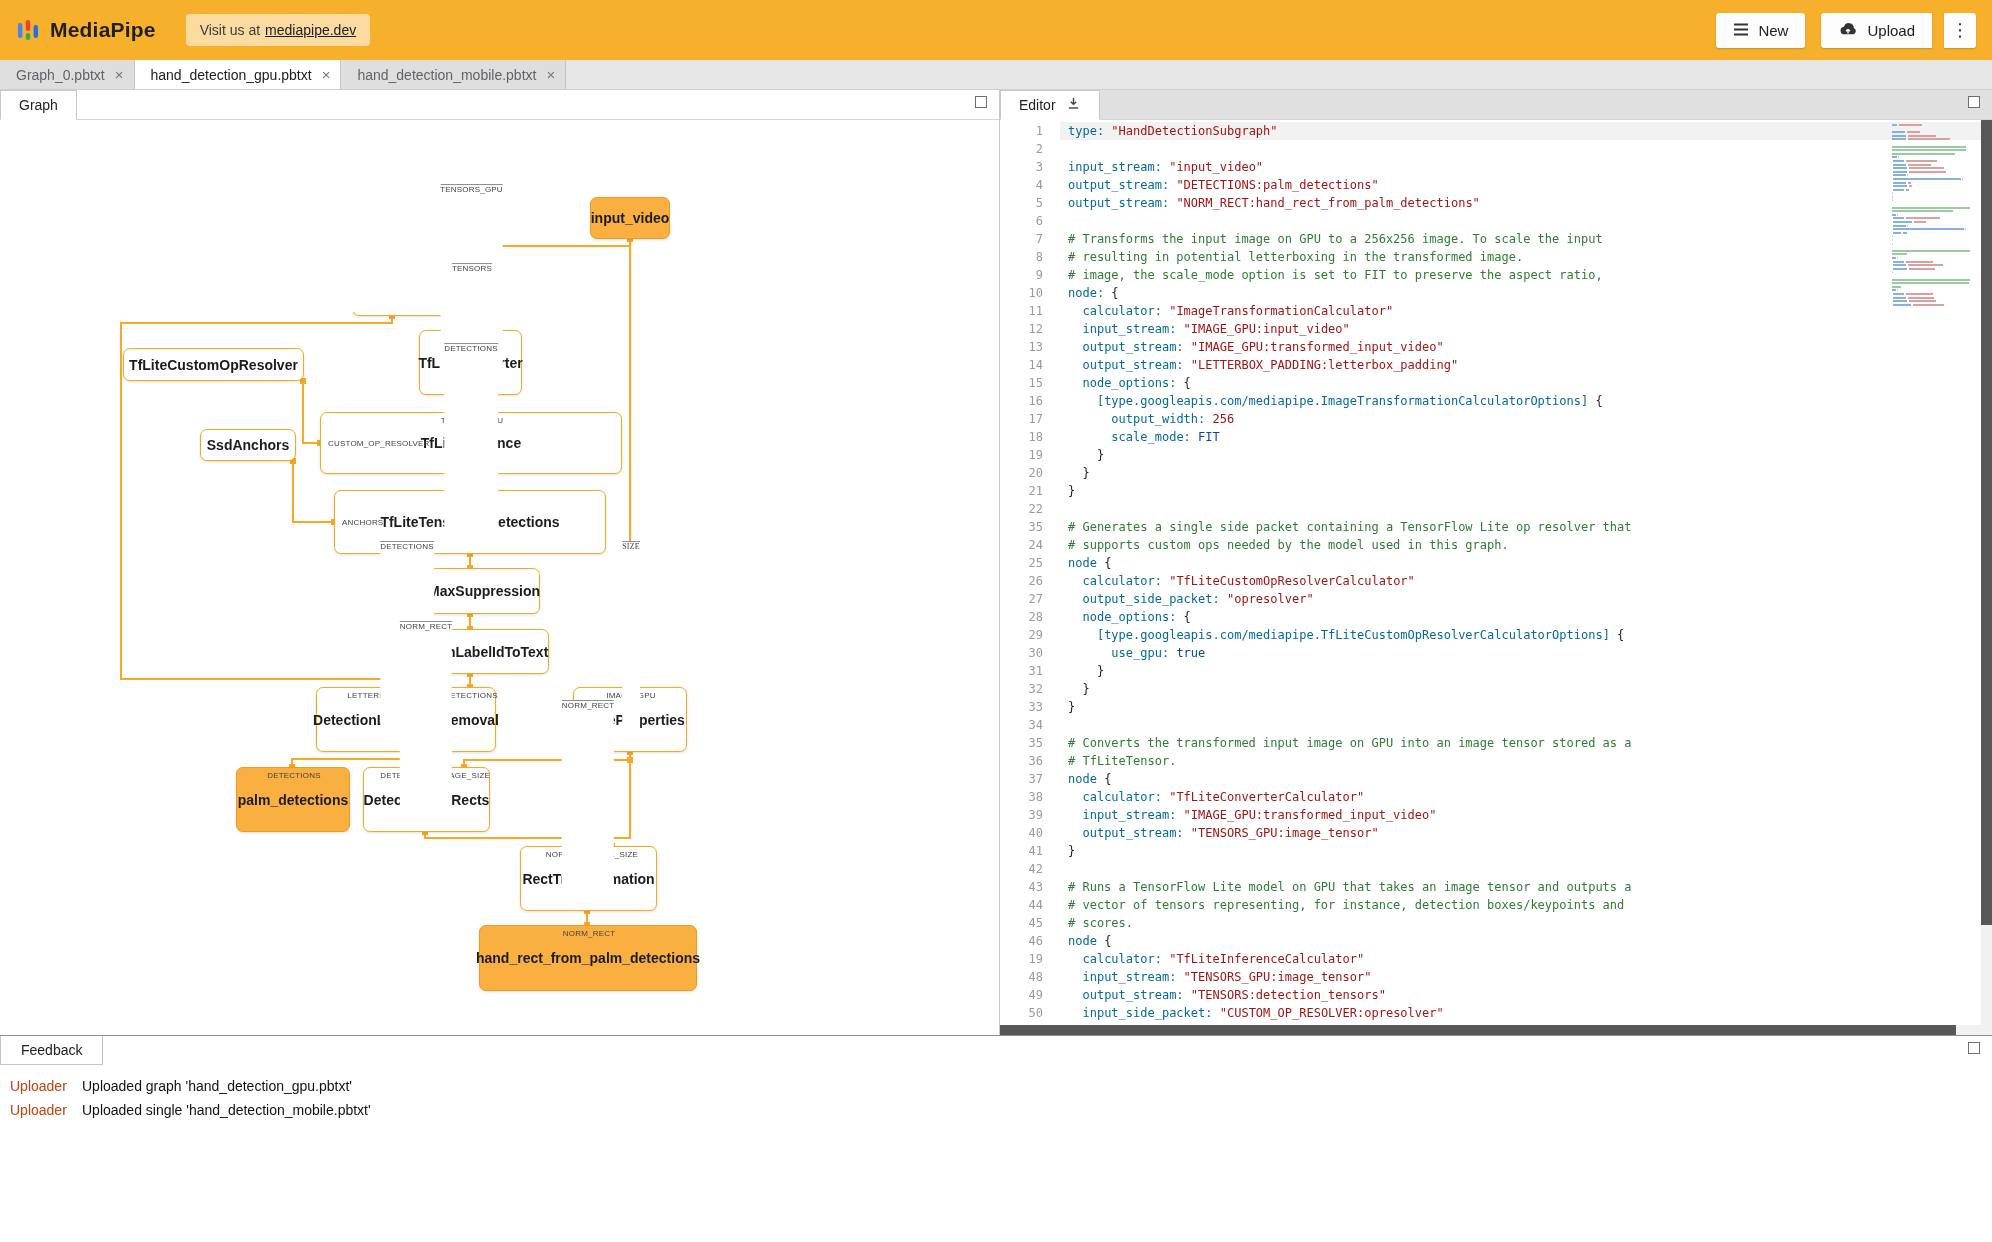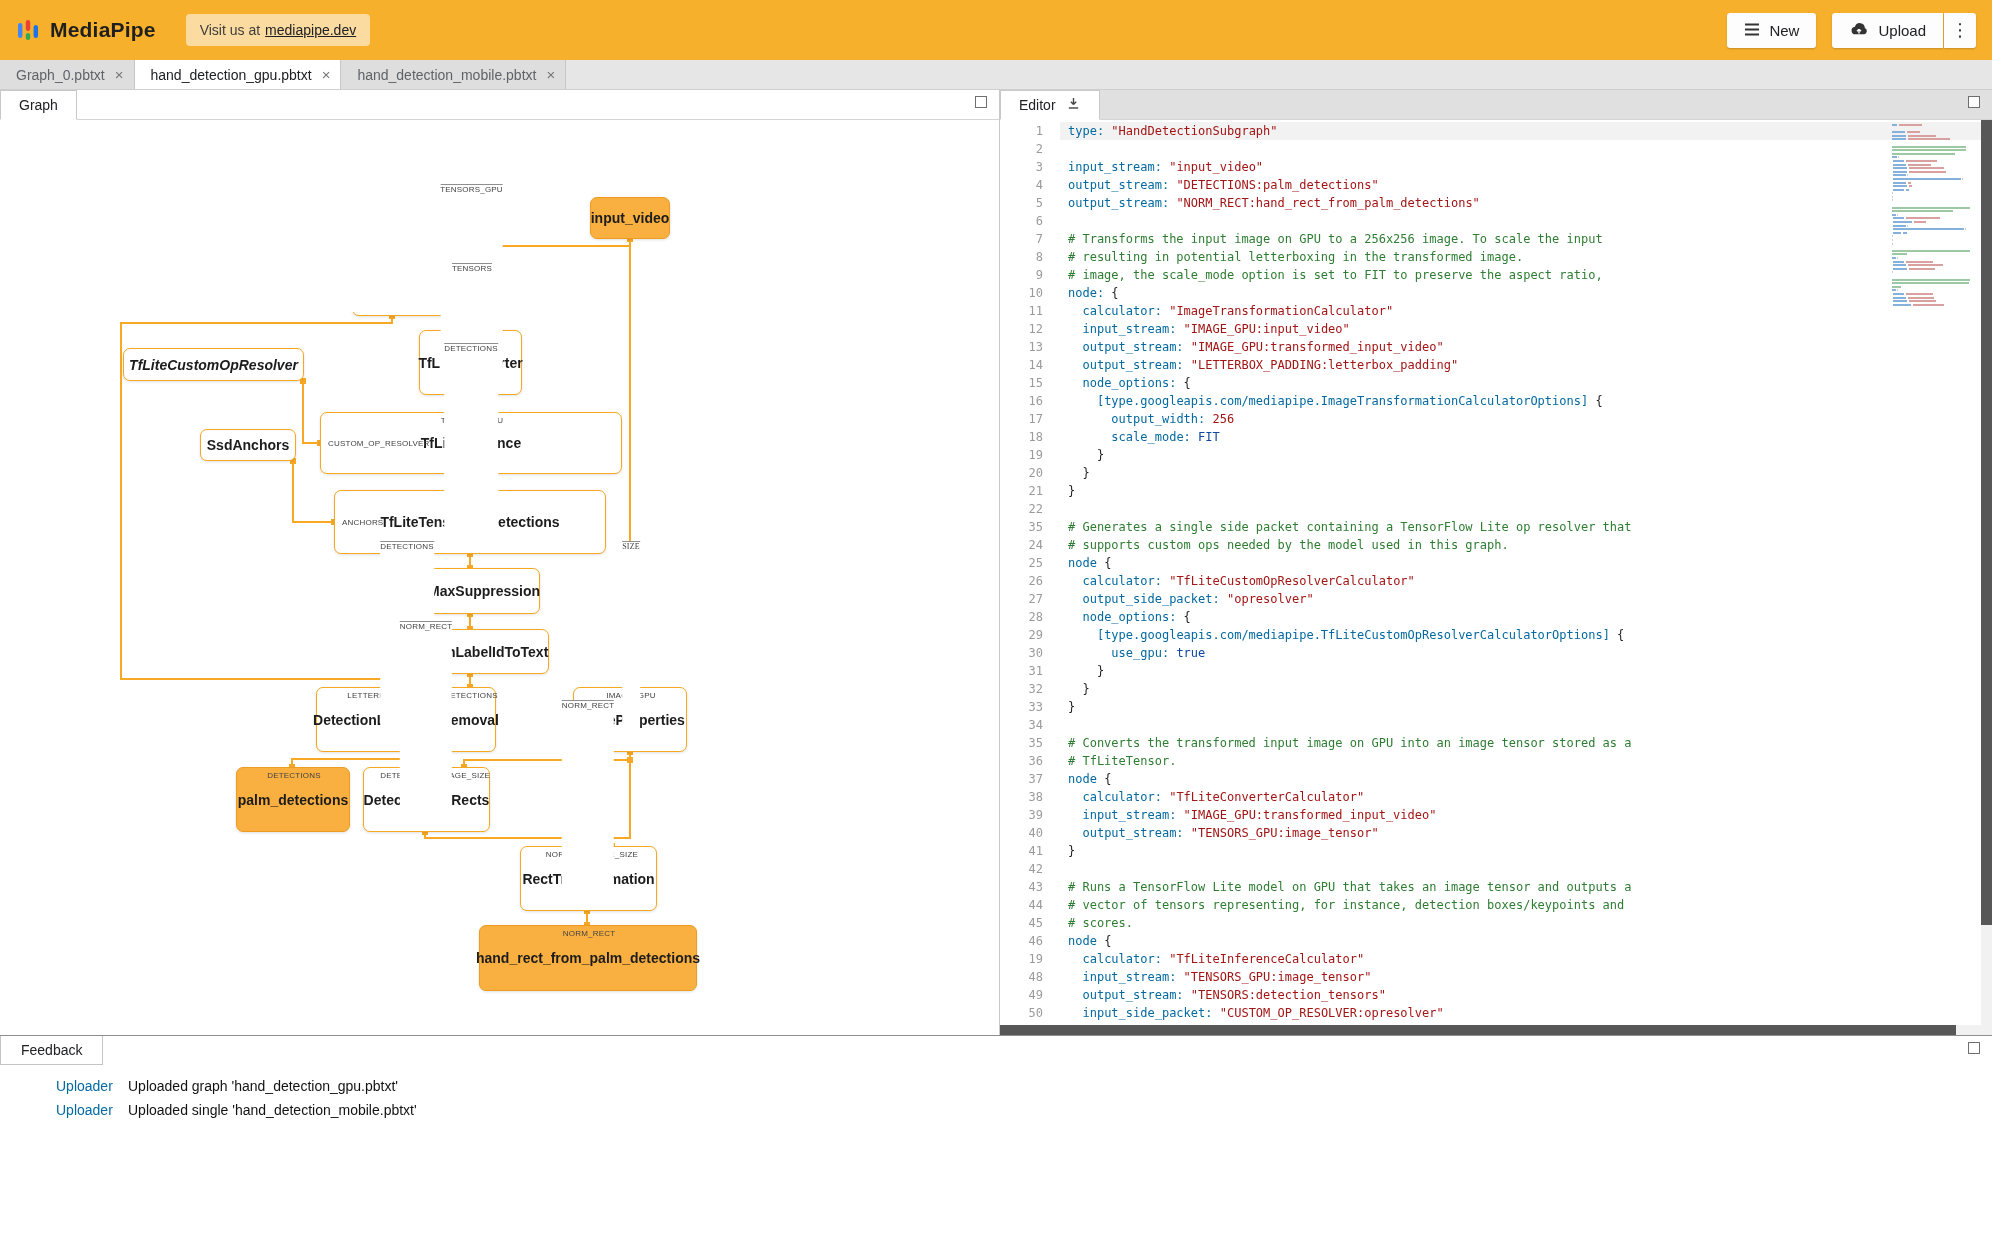--- a/index.html
+++ b/index.html
@@ -12,21 +12,21 @@
   .brand-wrap{display:flex;align-items:center;}
   .logo{display:flex;margin-right:10px;}
   .brand{font-size:21px;font-weight:700;color:#1f1f1f;letter-spacing:.2px;}
   .visit-chip{margin-left:30px;background:rgba(255,255,255,.55);border-radius:4px;padding:8px 14px;
               font-size:14px;color:#3c3c3c;display:flex;align-items:center;}
   .visit-link{color:#202124;text-decoration:underline;cursor:pointer;margin-left:5px;}
   .header-actions{display:flex;align-items:center;gap:16px;}
   .hbtn{display:inline-flex;align-items:center;gap:9px;height:35px;padding:0 17px;background:#fdfdfd;
         border:none;border-radius:3px;font-family:inherit;font-size:15px;font-weight:500;color:#202124;
         cursor:pointer;box-shadow:0 1px 2px rgba(0,0,0,.2);}
-  .btn-group{display:flex;align-items:flex-start;}
+  .btn-group{display:flex;align-items:flex-start;gap:11px;}
   .btn-group .hbtn{border-radius:3px 0 0 3px;}
   .kebab-btn{height:35px;display:inline-flex;align-items:center;padding:0 7px;background:#fdfdfd;border:none;
              border-radius:0 3px 3px 0;font-size:18px;color:#333;cursor:pointer;margin-left:1px;
              box-shadow:0 1px 2px rgba(0,0,0,.2);font-family:inherit;}
 
   
   .tabbar{height:30px;background:#e6e6e6;display:flex;align-items:stretch;border-bottom:1px solid #cfcfcf;box-sizing:border-box;}
   .ftab{display:inline-flex;align-items:center;padding:0 10px 0 16px;font-size:14px;color:#5f6368;
         background:#dedede;border-right:1px solid #c6c6c6;cursor:pointer;white-space:nowrap;}
   .ftab.active{background:#fff;color:#202124;}
@@ -84,21 +84,21 @@
   .hscroll .thumb{height:100%;width:97.5%;background:#575757;}
 
   
   .bottom{height:207px;border-top:1px solid #8f8f8f;background:#fff;box-sizing:border-box;}
   .bottom-strip{height:30px;display:flex;justify-content:space-between;align-items:flex-start;}
   .fb-tab{display:inline-flex;align-items:center;height:28px;padding:0 20px;border:1px solid #c4c4c4;border-top:none;
           font-size:14px;color:#202124;background:#fff;cursor:pointer;}
   .bottom .restore-ic{margin-top:6px;}
   .fb-entries{padding:8px 0 0 10px;}
   .fb-row{display:flex;padding:4px 0;font-size:14px;}
-  .fb-src{width:72px;flex:none;color:#0369a1;margin-left:46px;}
+  .fb-src{width:72px;flex:none;color:#c2410c;}
   .fb-msg{color:#121212;}
 </style>
 </head>
 <body>
 
 <div class="app">
 
   <header class="topbar">
     <div class="brand-wrap">
       <span class="logo">
@@ -225,21 +225,21 @@
             <div class="gtitle">ImageTransformation</div>
             <span class="port top" style="left: 71px;">IMAGE_GPU</span>
             <span class="port bottom" style="left: 40px;">LETTERBOX_PADDING</span>
             <span class="port bottom" style="left: 108px;">IMAGE_GPU</span>
           </div>
           <div class="gnode" style="left: 419px; top: 210px; width: 103px; height: 65px;">
             <div class="gtitle">TfLiteConverter</div>
             <span class="port top" style="left: 51.5px;">IMAGE_GPU</span>
             <span class="port bottom" style="left: 51.5px;">TENSORS_GPU</span>
           </div>
-          <div class="gnode" style="left: 123px; top: 228px; width: 181px; height: 33px; font-style: italic;">
+          <div class="gnode" style="left: 123px; top: 228px; width: 181px; height: 33px;">
             <div class="gtitle">TfLiteCustomOpResolver</div>
           </div>
           <div class="gnode" style="left: 200px; top: 309px; width: 96px; height: 32px;">
             <div class="gtitle">SsdAnchors</div>
           </div>
           <div class="gnode" style="left: 320px; top: 292px; width: 302px; height: 62px;">
             <div class="gtitle">TfLiteInference</div>
             <span class="port top" style="left: 151px;">TENSORS_GPU</span>
             <span class="port bottom" style="left: 151px;">TENSORS</span>
             <span class="port side">CUSTOM_OP_RESOLVER</span>

